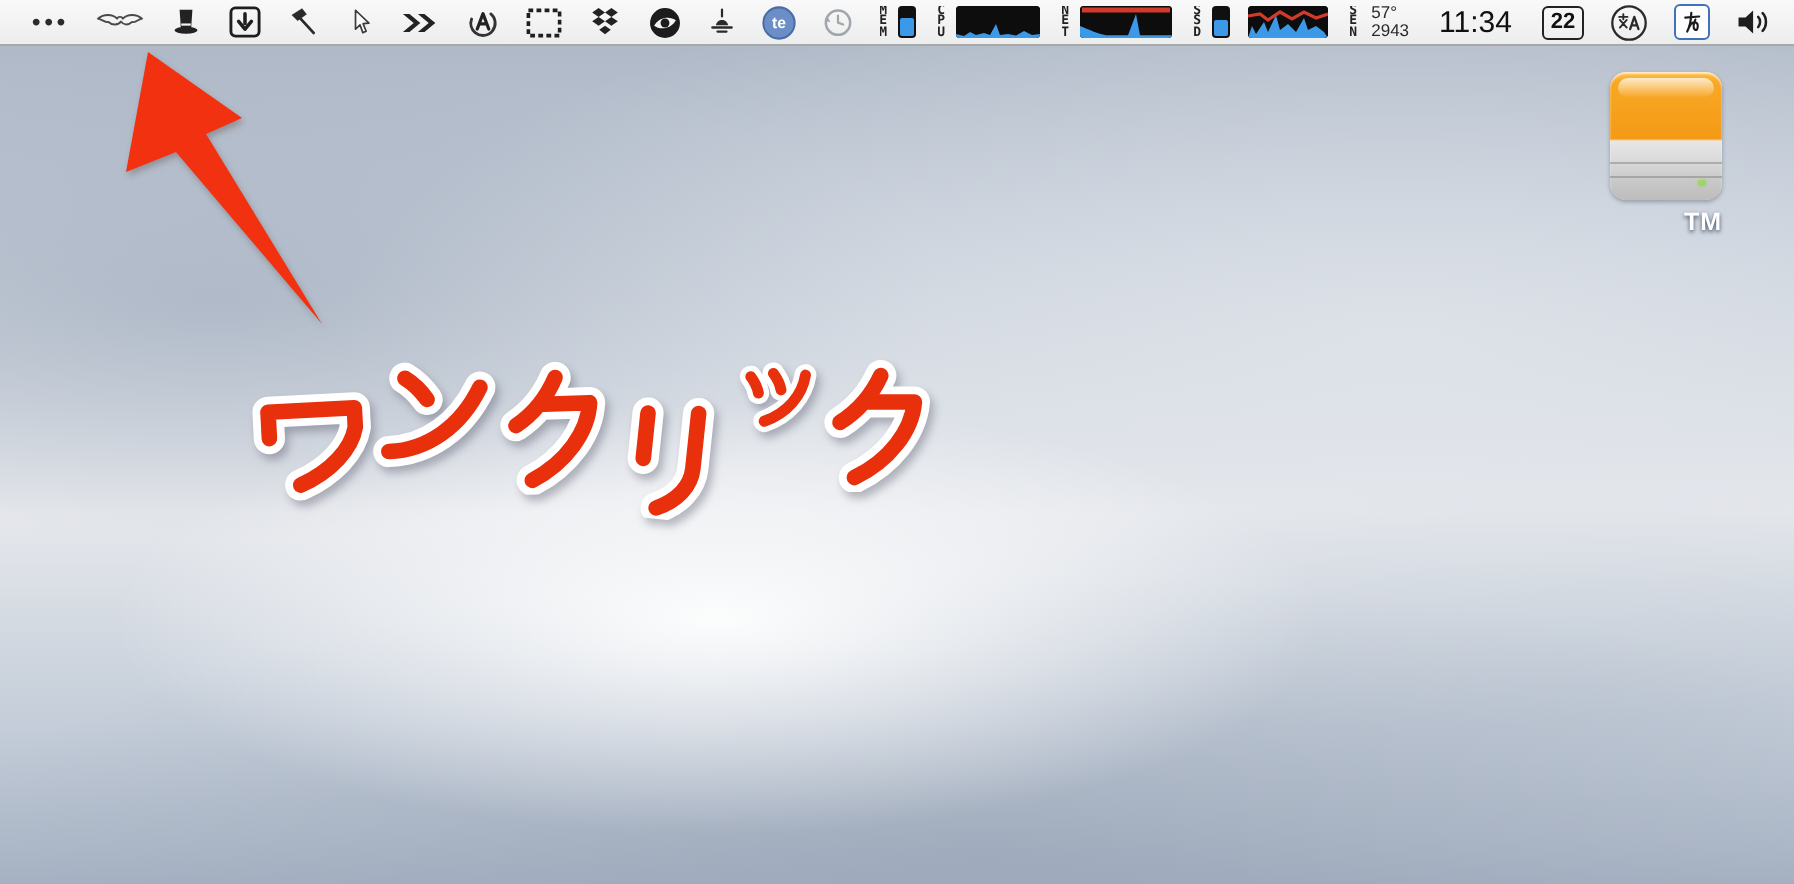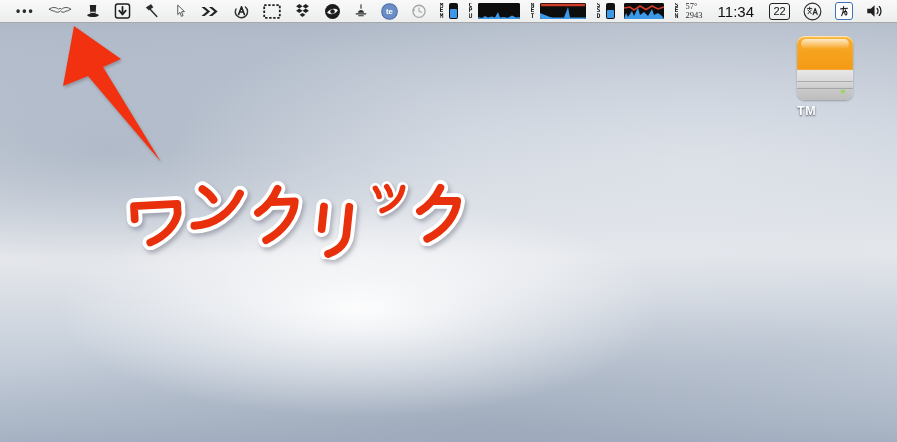--- a/index.html
+++ b/index.html
@@ -39,26 +39,26 @@
   
   .vlabel{
     width:7px;overflow:hidden;word-break:break-all;
     font-family:"DejaVu Sans Mono",monospace;
     font-size:6.5px;line-height:5.6px;font-weight:bold;color:#222;
     margin-right:2px;
   }
   .gauge{width:9px;height:16px;background:#101010;border-radius:2px;position:relative;overflow:hidden;}
   .gauge .fill{position:absolute;left:1px;right:1px;bottom:1px;background:#3b99e8;border-radius:1px;}
   .graph{background:#0d0d0d;border-radius:2px;}
-  .sen-vals{font-family:Liberation Serif, serif;font-size:8.5px;line-height:9px;color:#2a2a2a;margin-left:2px;}
+  .sen-vals{font-family:Liberation Sans, sans-serif;font-size:8.5px;line-height:9px;color:#2a2a2a;margin-left:2px;}
   .clock{font-size:15px;color:#111;padding:0 2px;text-align:center;}
   .calbox{
     min-width:17px;height:15px;border:1.6px solid #222;border-radius:3px;
     display:flex;align-items:center;justify-content:center;
-    font-size:11px;font-weight:normal;color:#111;padding:0 1px;
+    font-size:11px;font-weight:bold;color:#111;padding:0 1px;
   }
   .inputbox{
     width:16px;height:16px;border:1.6px solid #3f72b8;border-radius:3px;
     display:flex;align-items:center;justify-content:center;background:#fdfdfd;
   }
   .sr-only{position:absolute;width:1px;height:1px;overflow:hidden;clip:rect(0 0 0 0);white-space:nowrap;}
 
   
   .arrow-svg{position:absolute;left:0;top:0;pointer-events:none;filter:drop-shadow(1px 2px 1.5px rgba(60,30,20,.28));}
 
@@ -73,21 +73,21 @@
   .annotation .glyph:nth-child(2){transform:rotate(-3deg) translateY(4px);}
   .annotation .glyph:nth-child(3){transform:rotate(5deg) translateY(-7px);}
   .annotation .glyph:nth-child(4){transform:rotate(-2deg) translateY(1px);}
   .annotation .glyph:nth-child(5){transform:rotate(6deg) translateY(14px);}
   .annotation .glyph:nth-child(6){transform:rotate(9deg) translateY(-4px);}
   .annotation path{fill:none;stroke-linecap:round;stroke-linejoin:round;}
   .annotation .outline{stroke:#ffffff;stroke-width:26;}
   .annotation .core{stroke-width:13;}
 
   
-  .drive{position:absolute;top:36px;right:36px;width:64px;display:flex;flex-direction:column;align-items:flex-start;}
+  .drive{position:absolute;top:36px;right:36px;width:64px;display:flex;flex-direction:column;align-items:flex-end;}
   .drive-body{
     width:56px;height:64px;border-radius:8px;position:relative;overflow:hidden;
     background:linear-gradient(180deg,#fcbf4a 0%,#f8a825 8%,#f49a16 52%,#e7e7e7 54%,#d9d9d9 70%,#c9c9c9 84%,#bdbdbd 100%);
     box-shadow:inset 0 1px 1px rgba(255,255,255,.7), 0 1px 2px rgba(40,50,70,.35);
   }
   .drive-body:before{
     content:"";position:absolute;left:4px;right:4px;top:3px;height:10px;border-radius:6px;
     background:linear-gradient(180deg,rgba(255,255,255,.75),rgba(255,255,255,0));
   }
   .drive-body .groove{position:absolute;left:0;right:0;height:1px;background:rgba(120,120,120,.45);}

